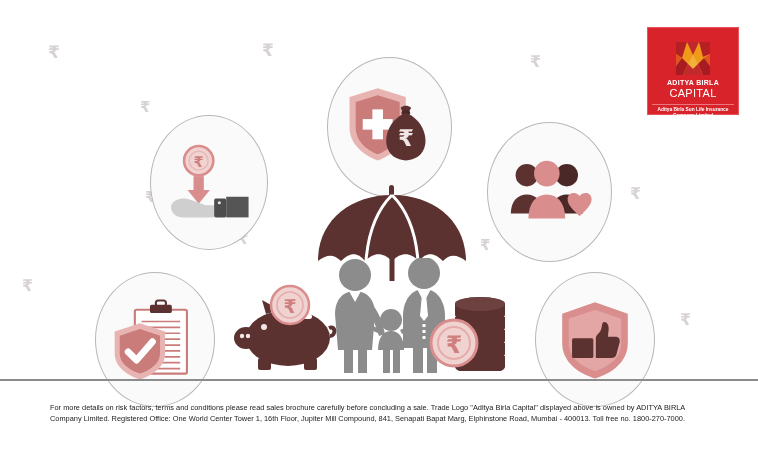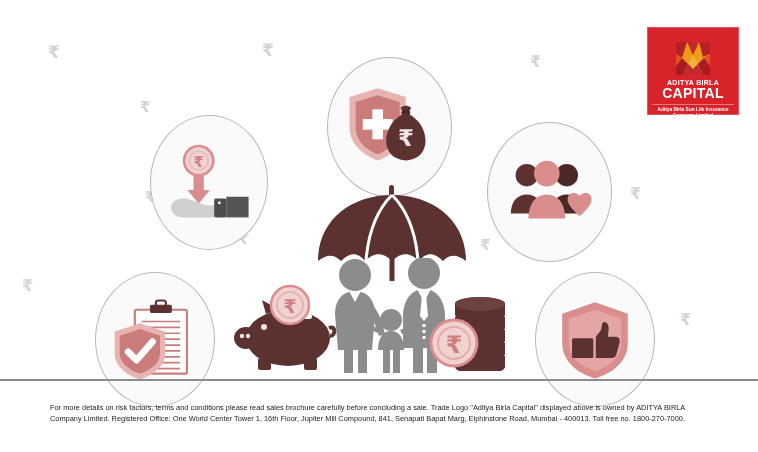--- a/index.html
+++ b/index.html
@@ -62,22 +62,22 @@
     color: #ffffff;
   }
   #logo-word1 {
     font-size: 7px;
     font-weight: 700;
     letter-spacing: 0.3px;
     display: block;
     line-height: 9px;
   }
   #logo-word2 {
-    font-size: 14px;
-    font-weight: 700;
+    font-size: 11px;
+    font-weight: 400;
     letter-spacing: 0.3px;
     display: block;
     line-height: 13px;
   }
   #logo-divider {
     position: absolute;
     left: 4px; right: 4px;
     top: 76px;
     height: 1px;
     background: #e8787d;

